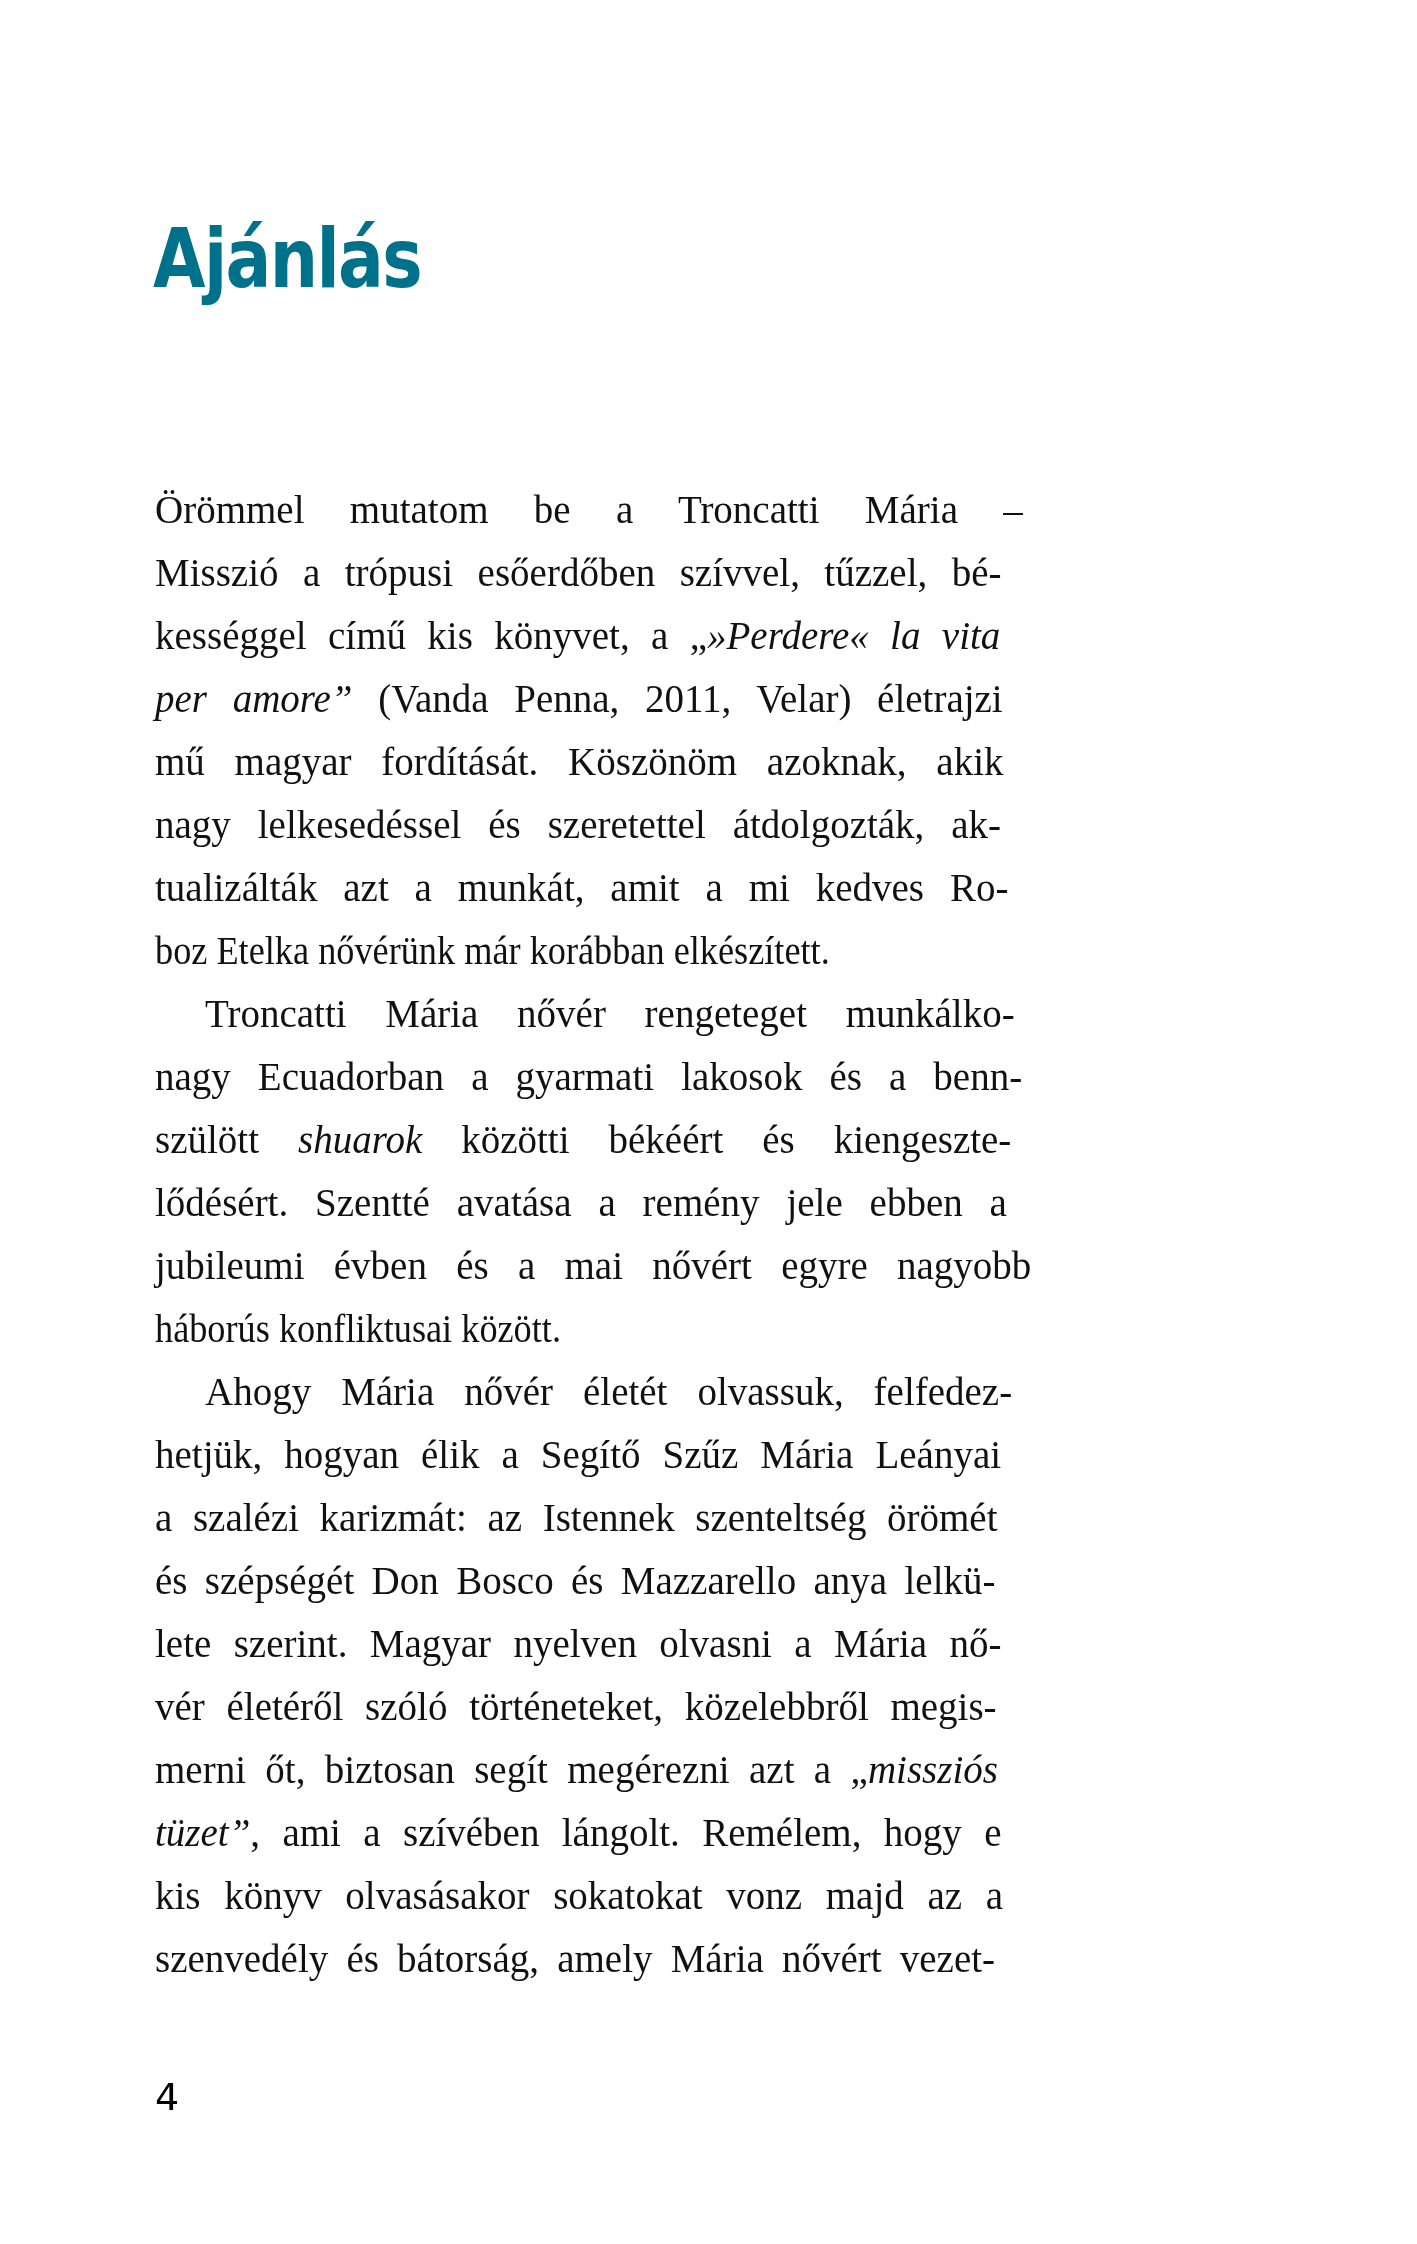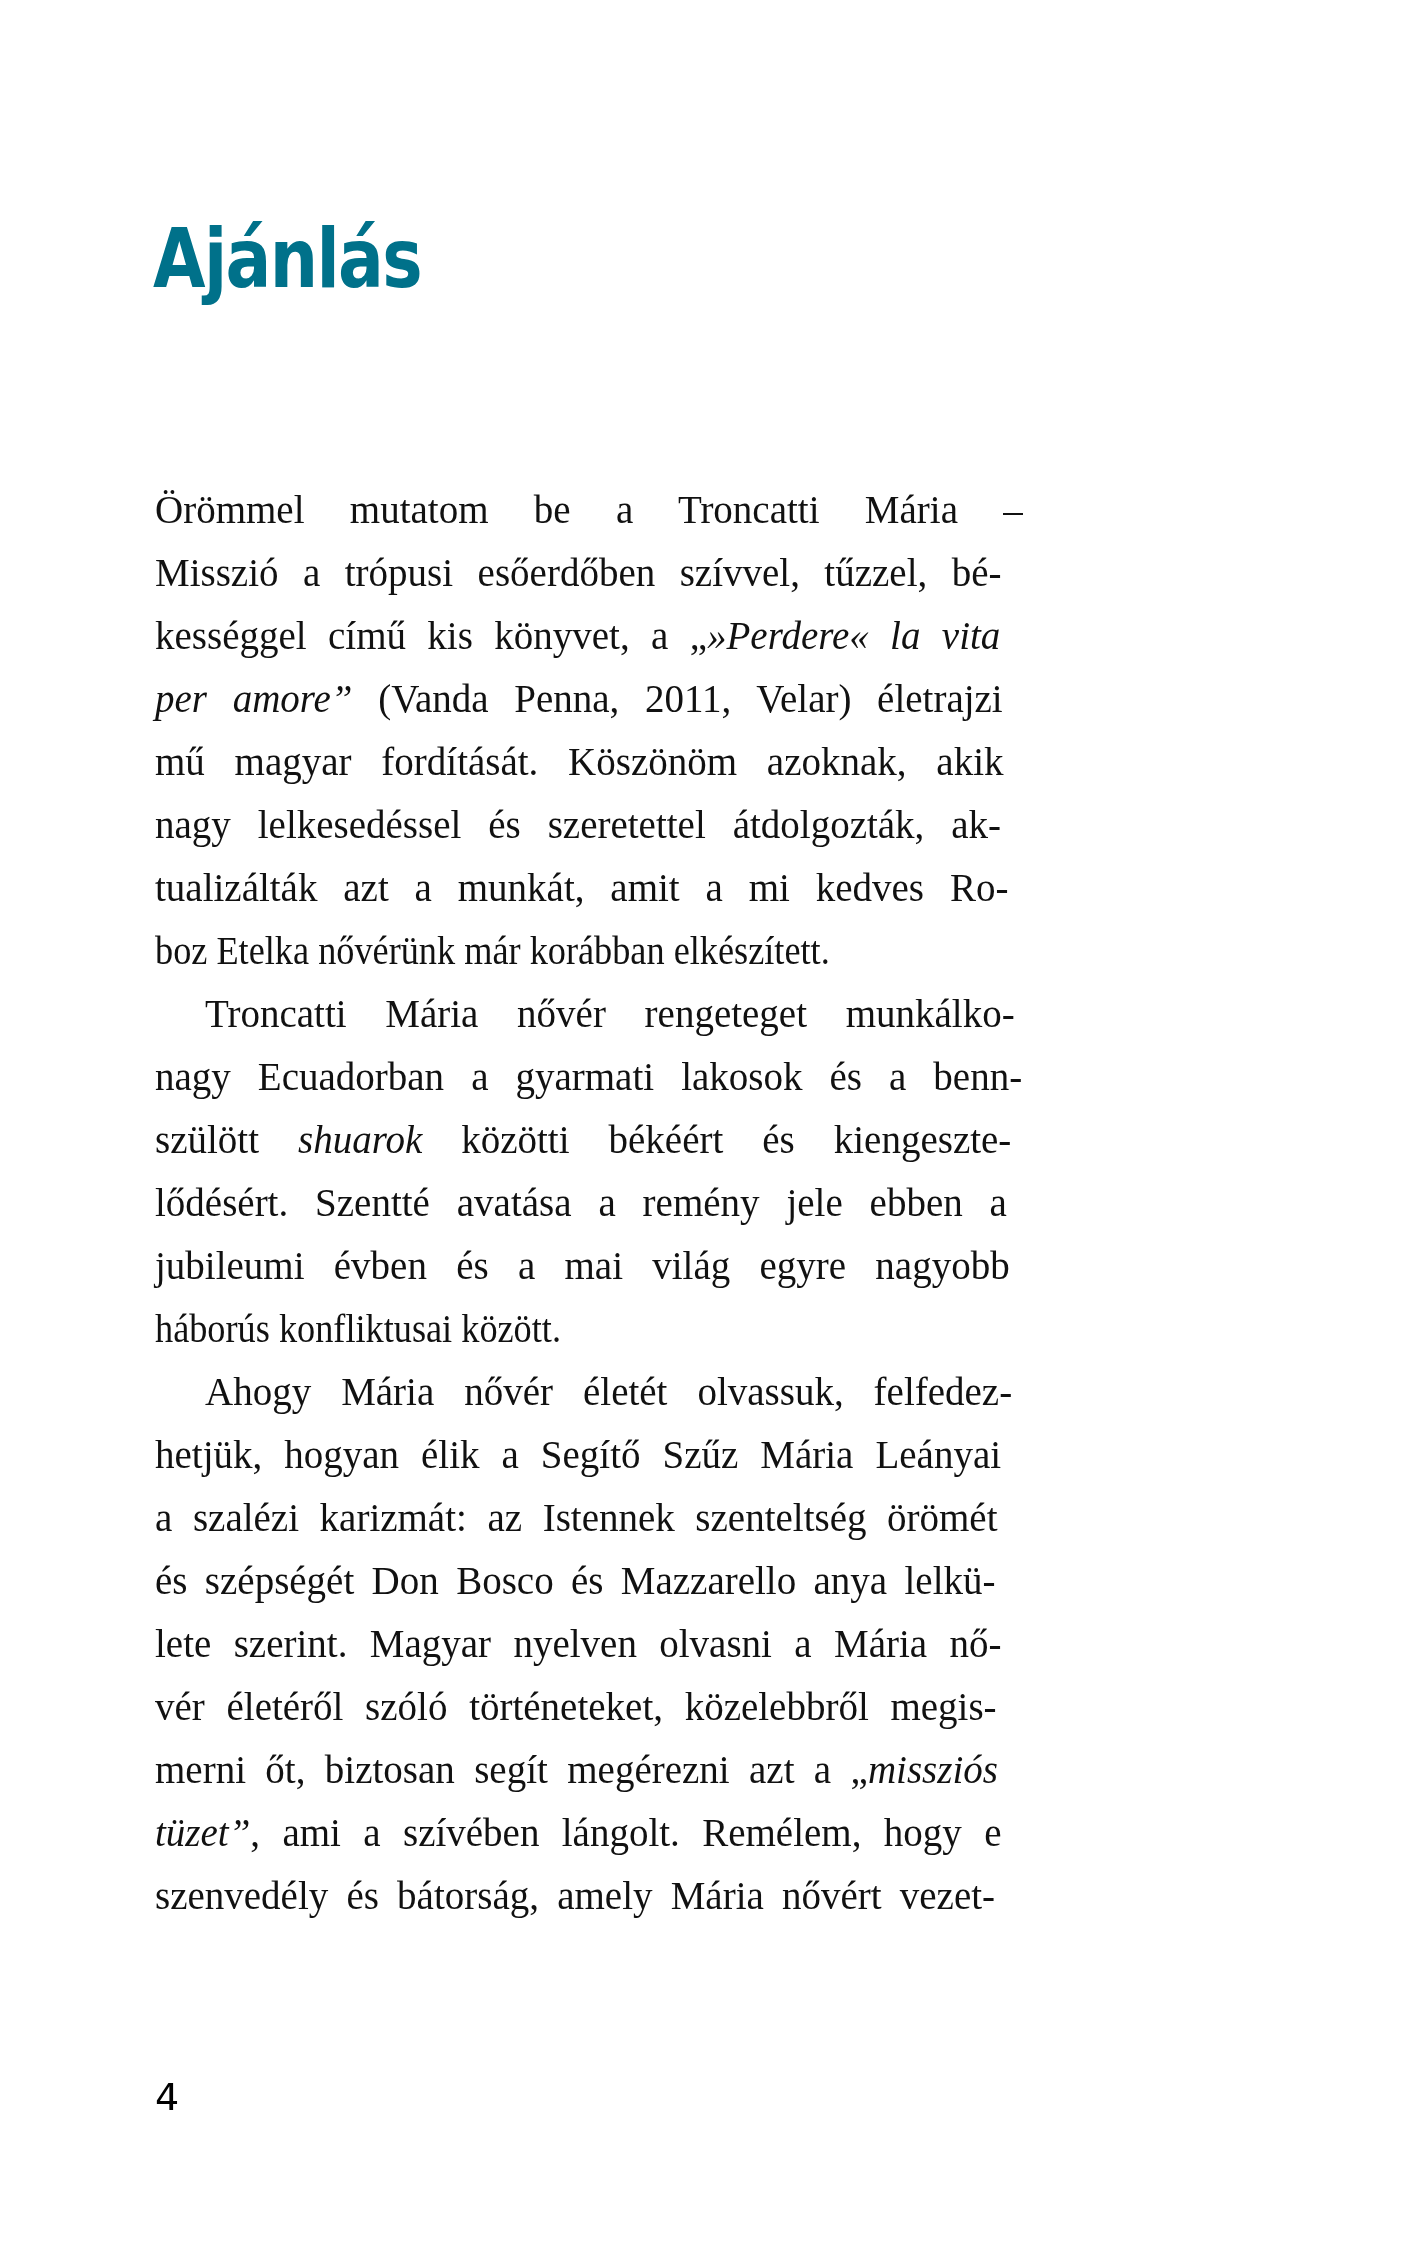--- a/index.html
+++ b/index.html
@@ -86,28 +86,29 @@
     <div class="line"><span class="inner" style="word-spacing: 15.89px;"><span class="it">per amore”</span><span> (Vanda Penna, 2011, Velar) életrajzi</span></span></div>
     <div class="line"><span class="inner" style="word-spacing: 20.02px;"><span>mű magyar fordítását. Köszönöm azoknak, akik</span></span></div>
     <div class="line"><span class="inner" style="word-spacing: 17.18px;"><span>nagy lelkesedéssel és szeretettel átdolgozták, ak-</span></span></div>
     <div class="line"><span class="inner" style="word-spacing: 16.11px;"><span>tualizálták azt a munkát, amit a mi kedves Ro-</span></span></div>
     <div class="line last"><span class="inner" style="transform: scaleX(0.93);"><span>boz Etelka nővérünk már korábban elkészített.</span></span></div>
 
     <div class="line indent"><span class="inner" style="word-spacing: 28.95px;"><span>Troncatti Mária nővér rengeteget munkálko-</span></span></div>
     <div class="line"><span class="inner" style="word-spacing: 17.29px;"><span>nagy Ecuadorban a gyarmati lakosok és a benn-</span></span></div>
     <div class="line"><span class="inner" style="word-spacing: 29.25px;"><span>szülött </span><span class="it">shuarok</span><span> közötti békéért és kiengeszte-</span></span></div>
     <div class="line"><span class="inner" style="word-spacing: 17.13px;"><span>lődésért. Szentté avatása a remény jele ebben a</span></span></div>
-    <div class="line"><span class="inner" style="word-spacing: 19.52px;"><span>jubileumi évben és a mai világ egyre nagyobb</span></span></div>
+    <div class="line"><span class="inner" style="word-spacing: 19.52px;"><span>jubileumi évben és a mai nővért egyre nagyobb</span></span></div>
     <div class="line last"><span class="inner" style="transform: scaleX(0.93);"><span>háborús konfliktusai között.</span></span></div>
 
     <div class="line indent"><span class="inner" style="word-spacing: 20.22px;"><span>Ahogy Mária nővér életét olvassuk, felfedez-</span></span></div>
     <div class="line"><span class="inner" style="word-spacing: 12.25px;"><span>hetjük, hogyan élik a Segítő Szűz Mária Leányai</span></span></div>
     <div class="line"><span class="inner" style="word-spacing: 10.84px;"><span>a szalézi karizmát: az Istennek szenteltség örömét</span></span></div>
     <div class="line"><span class="inner" style="word-spacing: 7.6px;"><span>és szépségét Don Bosco és Mazzarello anya lelkü-</span></span></div>
     <div class="line"><span class="inner" style="word-spacing: 12.63px;"><span>lete szerint. Magyar nyelven olvasni a Mária nő-</span></span></div>
     <div class="line"><span class="inner" style="word-spacing: 11.95px;"><span>vér életéről szóló történeteket, közelebbről megis-</span></span></div>
     <div class="line"><span class="inner" style="word-spacing: 9.64px;"><span>merni őt, biztosan segít megérezni azt a „</span><span class="it">missziós</span></span></div>
     <div class="line"><span class="inner" style="word-spacing: 12.61px;"><span class="it">tüzet”</span><span>, ami a szívében lángolt. Remélem, hogy e</span></span></div>
+    <div class="line"><span class="inner" style="word-spacing: 13.92px;"><span>kis könyv olvasásakor sokatokat vonz majd az a</span></span></div>
     <div class="line"><span class="inner" style="word-spacing: 8.44px;"><span>szenvedély és bátorság, amely Mária nővért vezet-</span></span></div>
   </div>
 
   <div class="page-number">4</div>
 </div>
 
 </body></html>

